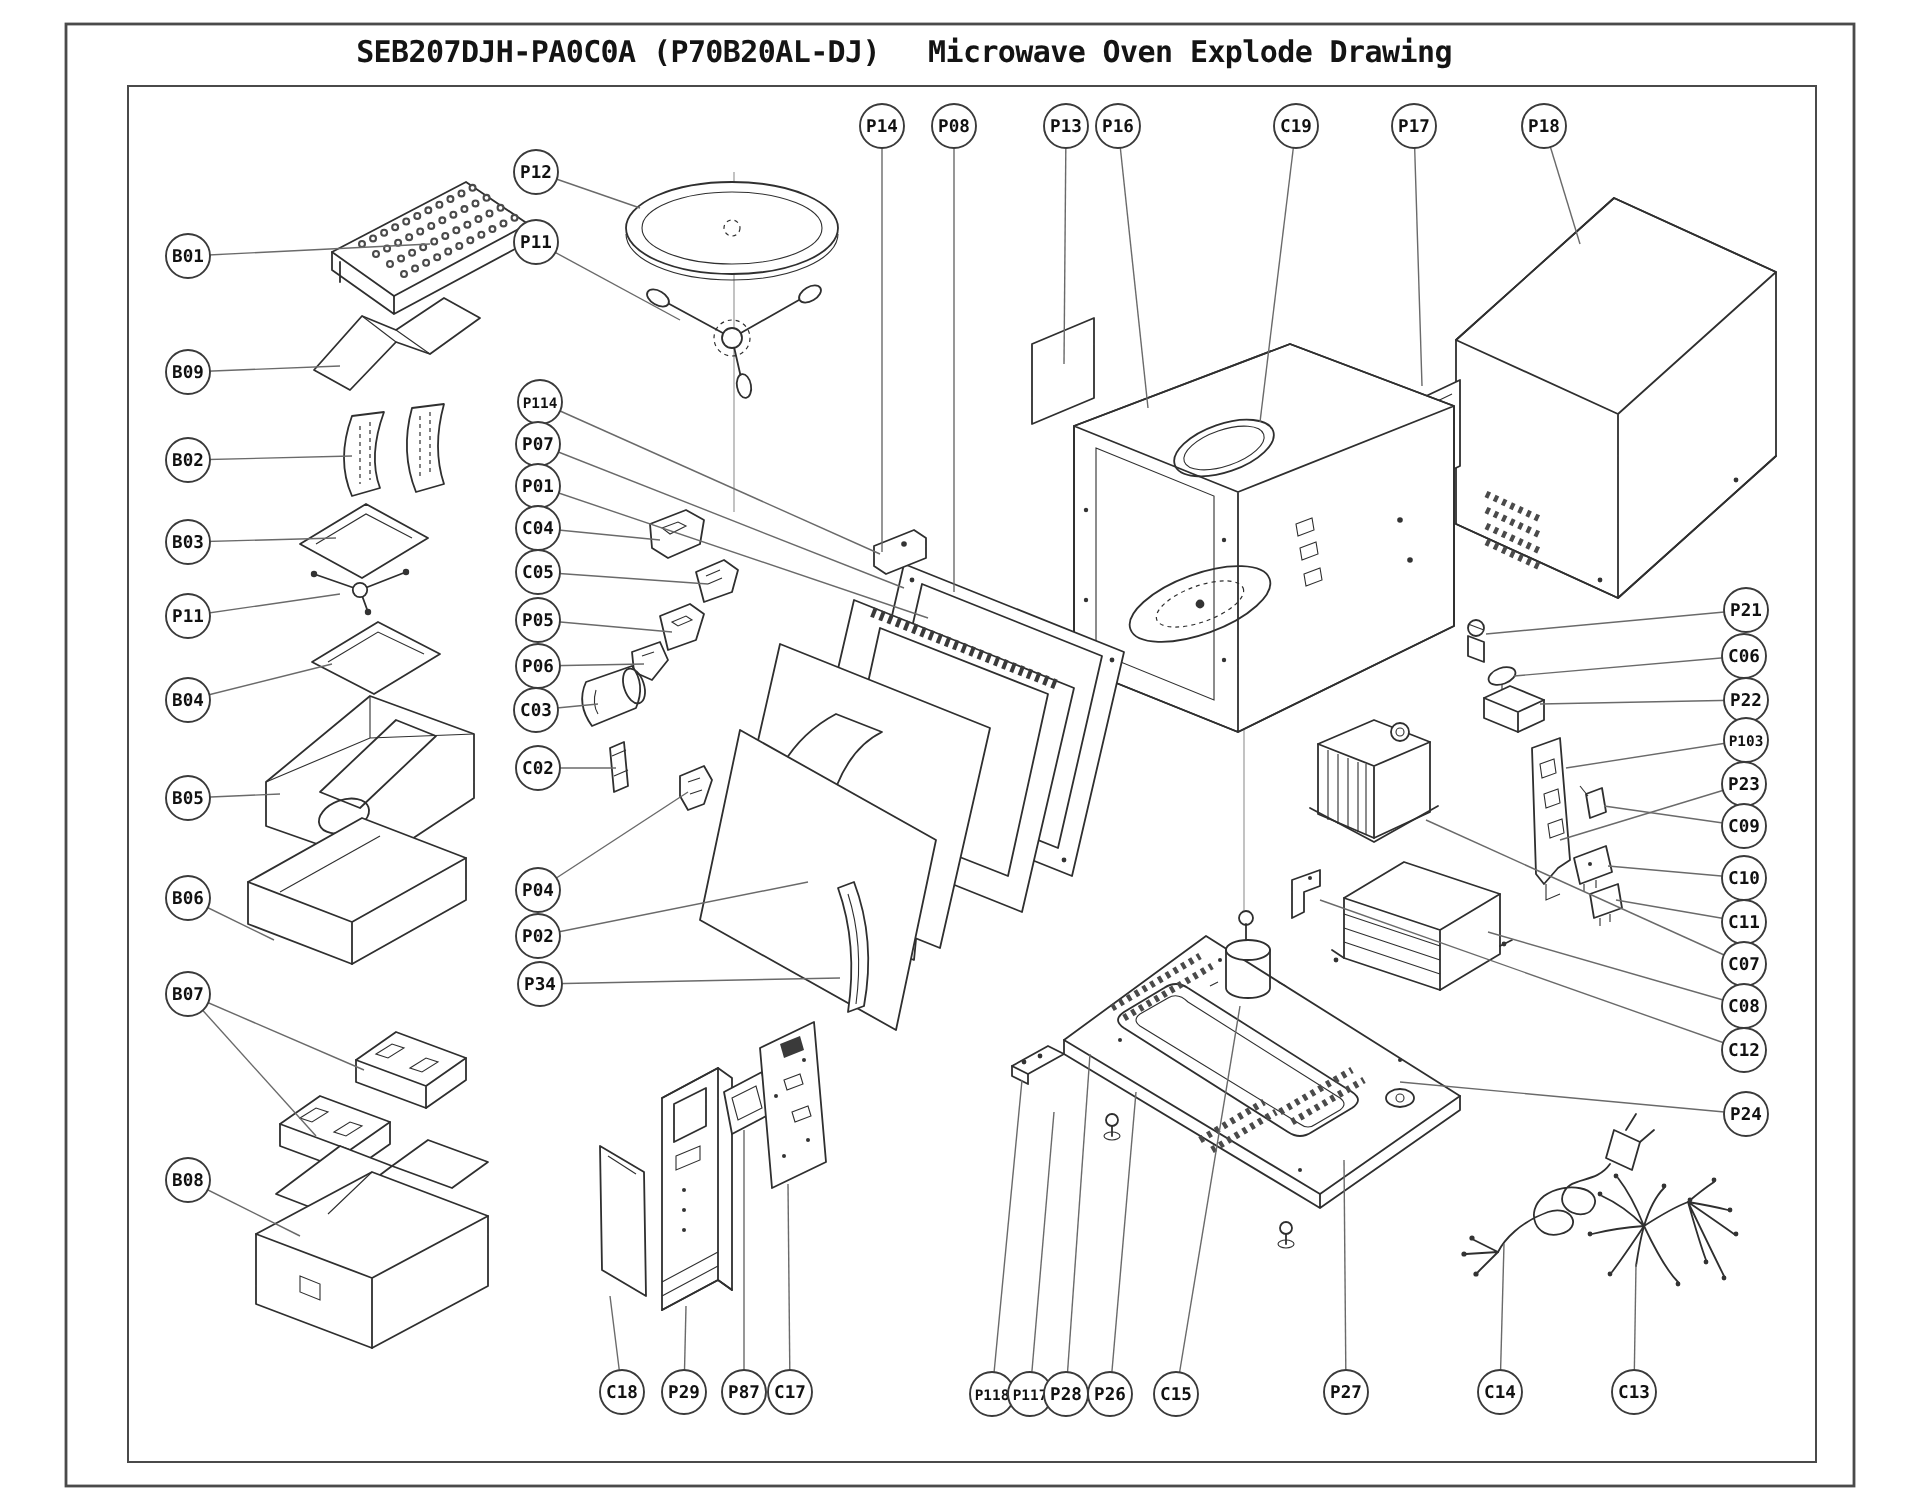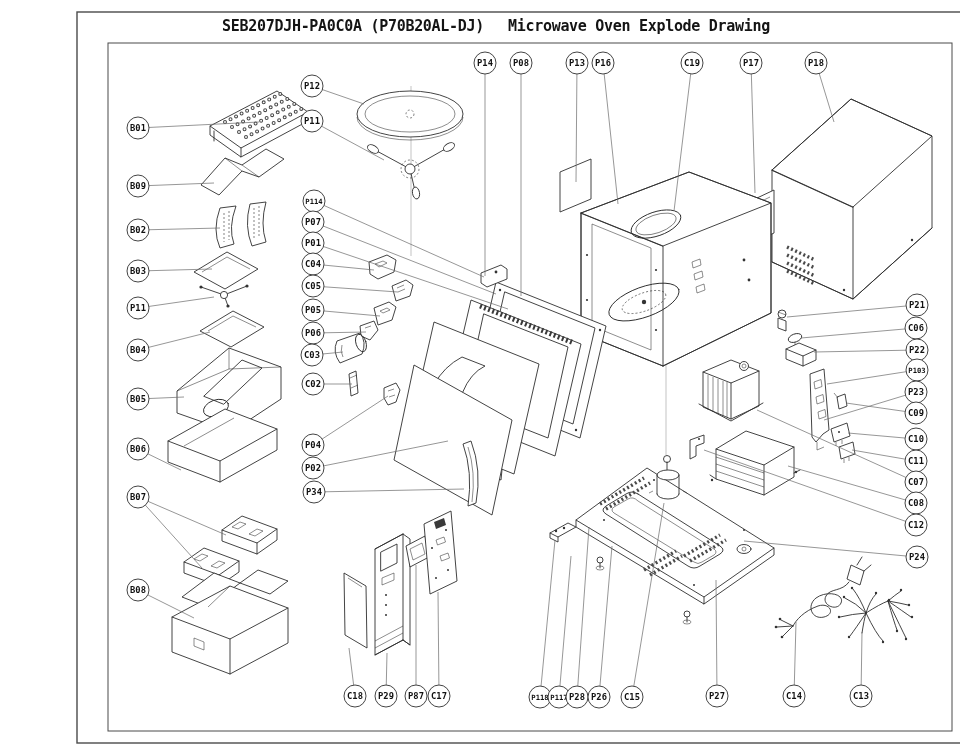--- a/index.html
+++ b/index.html
@@ -1,19 +1,19 @@
 <!DOCTYPE html>
 <html style="--outline: #2f2f2f; --leader: #6a6a6a; --balloon_text: #111111; --background: #ffffff;"><head>
 <meta charset="utf-8">
 <style>
   :root{
     --outline:#2f2f2f; --leader:#6a6a6a; --balloon_text:#111111; --background:#ffffff;
   }
   html,body{margin:0;padding:0;background:var(--background);}
-  .stage{position:relative;width:802px;height:754px;background:var(--background);font-family:"DejaVu Sans Mono",monospace;padding-left:44px;}
+  .stage{position:relative;width:802px;height:754px;background:var(--background);font-family:"DejaVu Sans Mono",monospace;}
   svg{display:block;}
   .p{stroke:var(--outline);stroke-width:.9;fill:none;stroke-linejoin:round;stroke-linecap:round;}
   .pf{stroke:var(--outline);stroke-width:.9;fill:#fff;stroke-linejoin:round;}
   .thin{stroke:var(--outline);stroke-width:.55;fill:none;}
   .axis{stroke:#9a9a9a;stroke-width:.6;fill:none;}
   .leader{stroke:var(--leader);stroke-width:.7;fill:none;}
   .balloon{fill:#fff;stroke:#3a3a3a;stroke-width:.95;}
   .balloon-label{text-anchor:middle;font-weight:bold;fill:var(--balloon_text);font-family:"DejaVu Sans Mono",monospace;}
   .title-text{font-weight:bold;font-size:15px;fill:#141414;font-family:"DejaVu Sans Mono",monospace;letter-spacing:-0.3px;}
   .border{fill:none;stroke:#4a4a4a;}

